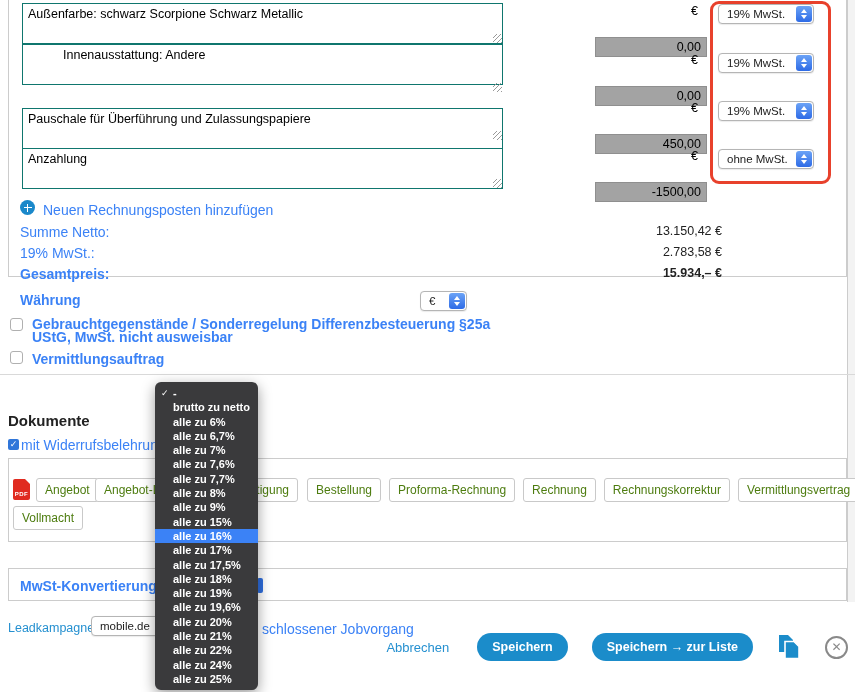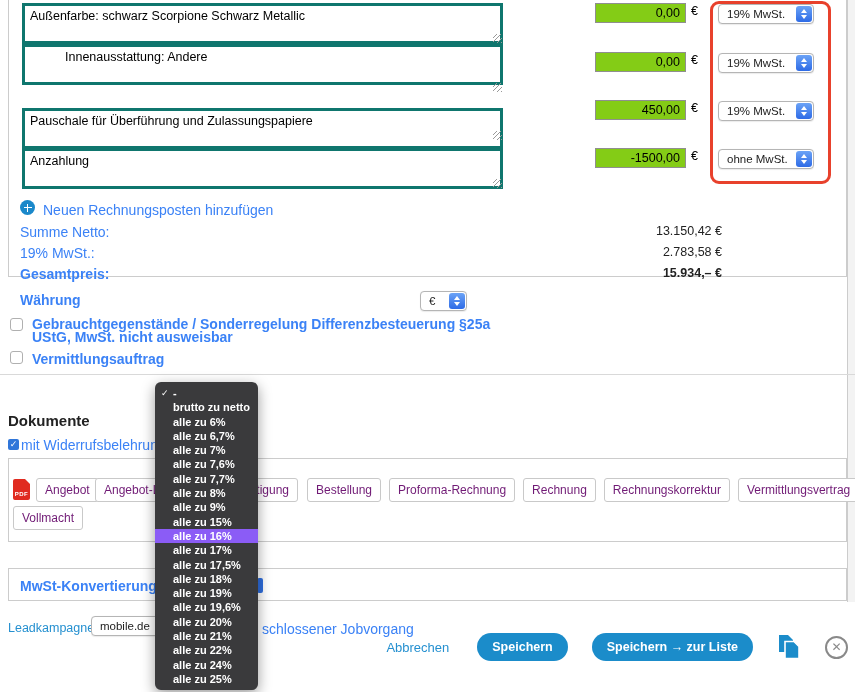--- a/index.html
+++ b/index.html
@@ -12,29 +12,29 @@
   
   .panelA { left:8px; top:-6px; width:839px; height:283px; border:1px solid #ccc; border-top:none; background:#fff; }
   .graystrip { left:847px; top:0; width:8px; height:602px; background:#f3f3f3; border-left:1px solid #ccc; }
   .divider { left:0; top:374px; width:855px; height:1px; background:#d9d9d9; }
   .docsbox { left:8px; top:458px; width:839px; height:84px; border:1px solid #ccc; background:#fff; }
   .mwstbox { left:8px; top:568px; width:839px; height:33px; border:1px solid #ccc; background:#fff; }
 
   
   textarea.item {
     left:22px; width:481px; height:41px; position:absolute;
-    border:3px solid #0f766e; font-family:"Liberation Sans",sans-serif;
+    border:1px solid #0f766e; font-family:"Liberation Sans",sans-serif;
     font-size:12.5px; padding:3px 5px; resize:none; background:#fff; color:#000;
   }
   .rh { position:absolute; width:9px; height:9px;
     background:repeating-linear-gradient(-45deg,#9a9a9a 0 1px,transparent 1px 3.2px); }
   input.amount {
-    left:595px; width:91px; height:20px; position:absolute;
+    left:595px; width:112px; height:20px; position:absolute;
     border:1px solid #8f8f8f; font-family:"Liberation Sans",sans-serif;
-    font-size:12.5px; text-align:right; padding:0 5px; color:#000; background:#84cc16;
+    font-size:12.5px; text-align:right; padding:0 5px; color:#000; background:#a3a3a3;margin-top:34px;
   }
   .eur { font-size:12.5px; color:#000; left:691px; }
   .redbox { left:710px; top:1px; width:121px; height:183px; border:3px solid #e8412c; border-radius:9px; }
 
   
   .msel { position:absolute; height:20px; background:#fff; border:1px solid #b5b5b5;
     border-radius:4px; display:flex; align-items:center; font-size:11.5px; color:#222;
     box-shadow:0 .5px 1px rgba(0,0,0,.08); }
   .msel .txt { flex:1; padding-left:8px; white-space:nowrap; overflow:hidden; }
   .msel .step { width:16px; height:16px; margin-right:1px; border-radius:3px; flex:0 0 16px;
@@ -54,38 +54,38 @@
 
   .sumval { width:300px; text-align:right; font-size:12.5px; }
 
   
   .cbox { width:13px; height:13px; border:1px solid #b0b0b0; border-radius:3px; background:#fff; }
   .cbox-sm { width:11px; height:11px; border-radius:2px; background:#3076d9; color:#fff;
     font-size:9px; line-height:11px; text-align:center; font-weight:700; }
 
   
   .docbtn { height:24px; background:#fff; border:1px solid #c9c9c9; border-radius:3px;
-    color:#701a75; font-size:12px; padding:4px 8px; white-space:nowrap;
+    color:#4d7c0f; font-size:12px; padding:4px 8px; white-space:nowrap;
     font-family:"Liberation Sans",sans-serif; cursor:pointer; }
   .docflex { display:flex; gap:8px; }
   .clip-l { width:108px; overflow:hidden; text-align:left; }
   .clip-r { width:108px; overflow:hidden; text-align:right; }
   .pdfico { left:13px; top:479px; width:17px; height:21px; background:#e02b20; border-radius:2px; }
   .pdfico .fold { position:absolute; right:0; top:0; width:0; height:0;
     border-left:5px solid transparent; border-top:5px solid #fff; }
   .pdfico .txt { position:absolute; left:0; right:0; bottom:3px; text-align:center;
     color:#fff; font-size:6px; font-weight:700; letter-spacing:.5px; }
 
   
   .menu { left:155px; top:382px; width:103px; height:308px; background:#3a3a3c;
     border-radius:6px; padding:4px 0; z-index:50; box-shadow:0 4px 14px rgba(0,0,0,.4); }
   .mi { height:14.3px; line-height:14.5px; font-size:11px; font-weight:600; color:#fff;
     display:flex; padding:0 6px 0 6px; white-space:nowrap; cursor:default; }
   .mi .chk { width:12px; flex:0 0 12px; font-size:9px; }
-  .mi.hl { background:#8b5cf6; }
+  .mi.hl { background:#3b82f6; }
 
   .sliver { left:257px; top:578px; width:6px; height:15px; background:#2f6fe0; border-radius:2px; z-index:1; }
 
   .link { color:#2590d0; font-size:12.5px; cursor:pointer; white-space:nowrap; }
 
   
   .footer { right:7px; top:633px; display:flex; align-items:center; gap:24px; }
   .pill { height:28px; border-radius:14px; background:#1b8cca; color:#fff; font-weight:700;
     font-size:12.5px; display:flex; align-items:center; padding:7px 15px; border:none;
     font-family:"Liberation Sans",sans-serif; white-space:nowrap; cursor:pointer; }

